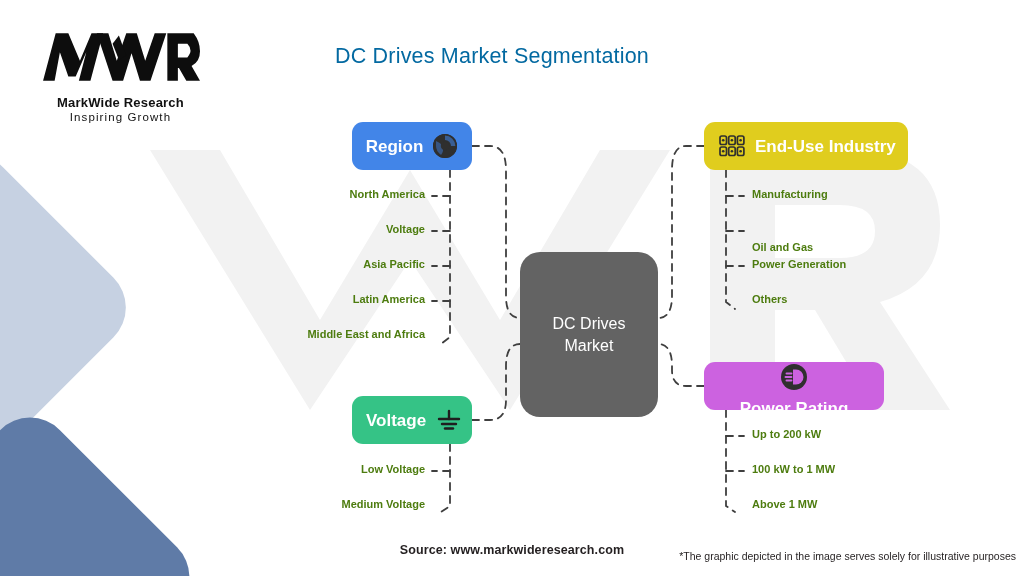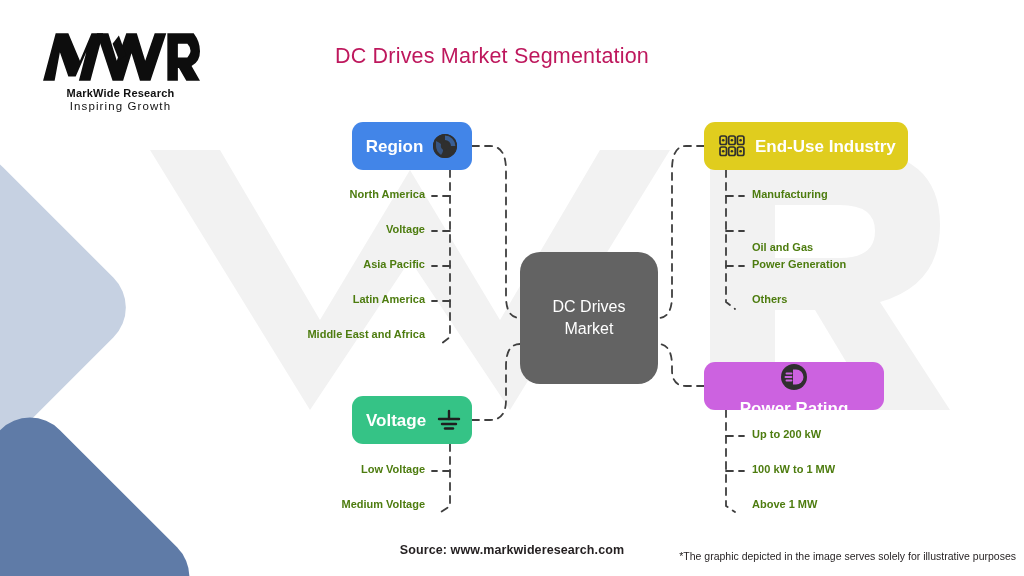--- a/index.html
+++ b/index.html
@@ -54,63 +54,63 @@
   
   #logo {
     position: absolute;
     left: 28px;
     top: 28px;
     width: 185px;
     text-align: center;
   }
   #logo-mark { display: block; width: 158px; height: 58px; margin: 0 auto; }
   .logo-name {
-    font-size: 11px;
+    font-size: 13px;
     font-weight: bold;
     letter-spacing: .2px;
     color: #111111;
-    margin-top: 1px;
+    margin-top: 9px;
     white-space: nowrap;
   }
   .logo-tag {
     font-size: 11.5px;
     color: #111111;
     letter-spacing: 1.1px;
     margin-top: 1px;
     white-space: nowrap;
   }
 
   
   #title {
     position: absolute;
     left: 0;
     top: 44px;
     width: 984px;
     text-align: center;
     font-size: 21.5px;
-    color: #be185d;
+    color: #0369a1;
     letter-spacing: .2px;
   }
 
   
   #links {
     position: absolute;
     inset: 0;
     width: 1024px;
     height: 576px;
     pointer-events: none;
   }
 
   
   #hub {
     position: absolute;
     left: 520px;
     top: 252px;
     width: 138px;
-    height: 132px;
+    height: 165px;
     background: #636363;
     border-radius: 20px;
     color: #ffffff;
     font-size: 16px;
     line-height: 1.35;
     display: flex;
     align-items: center;
     justify-content: center;
     text-align: center;
   }

